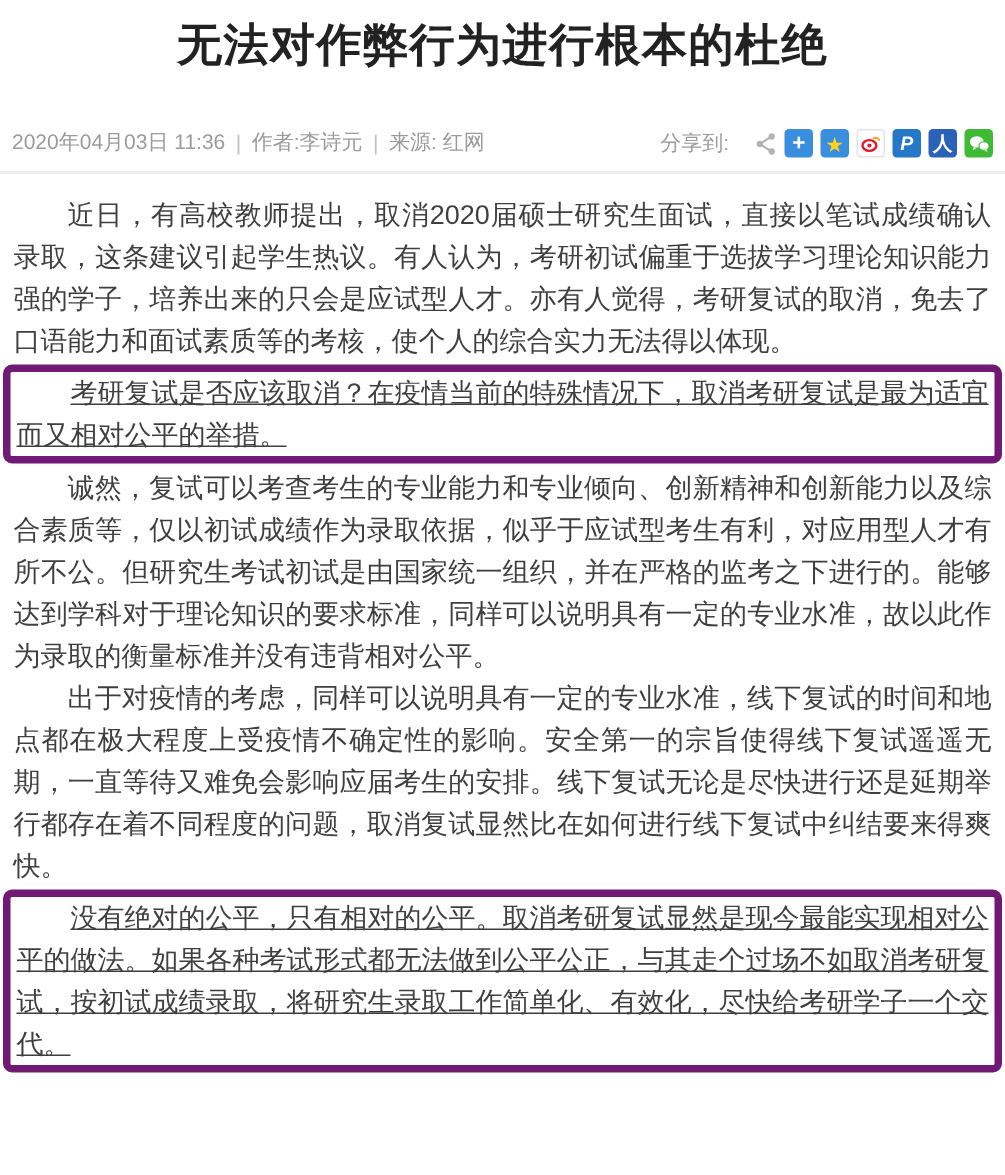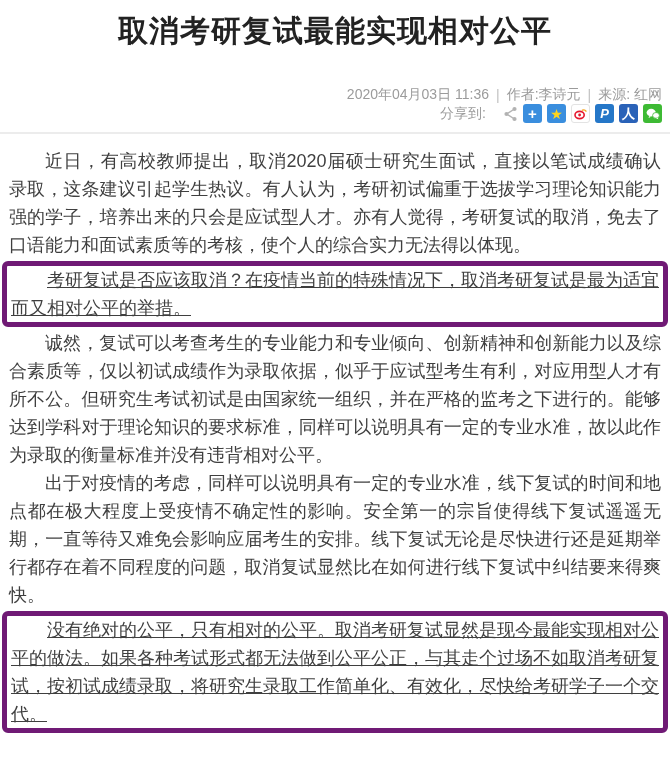--- a/index.html
+++ b/index.html
@@ -18,24 +18,23 @@
     font-size: 30px;
     line-height: 38px;
     font-weight: 600;
     color: #222222;
     letter-spacing: 1px;
   }
   .meta-row {
     margin: 36px 8px 0 8px;
     display: flex;
     justify-content: space-between;
-    align-items: flex-end;
+    align-items: flex-start;
     font-size: 14px;
     color: #9b9b9b;
-    flex-direction: column;
   }
   .meta-left { display: flex; align-items: center; gap: 7px; white-space: nowrap; }
   .meta-sep { color: #c0c0c0; }
   .share-bar { display: flex; align-items: center; gap: 5px; }
   .share-label { margin-right: 12px; }
   .share-arrow { display: inline-flex; align-items: center; }
 
   .si {
     width: 19px; height: 19px;
     border-radius: 3px;
@@ -77,21 +76,21 @@
     margin: 2px -7px;
     padding: 0 4px;
     text-decoration: underline;
   }
 </style>
 </head>
 <body>
 
 <div class="page">
 
-  <h1 class="title">取消考研复试最能实现相对公平</h1>
+  <h1 class="title">无法对作弊行为进行根本的杜绝</h1>
 
   <div class="meta-row">
     <div class="meta-left">
       <span>2020年04月03日 11:36</span>
       <span class="meta-sep">|</span>
       <span>作者:李诗元</span>
       <span class="meta-sep">|</span>
       <span>来源: 红网</span>
     </div>
 

